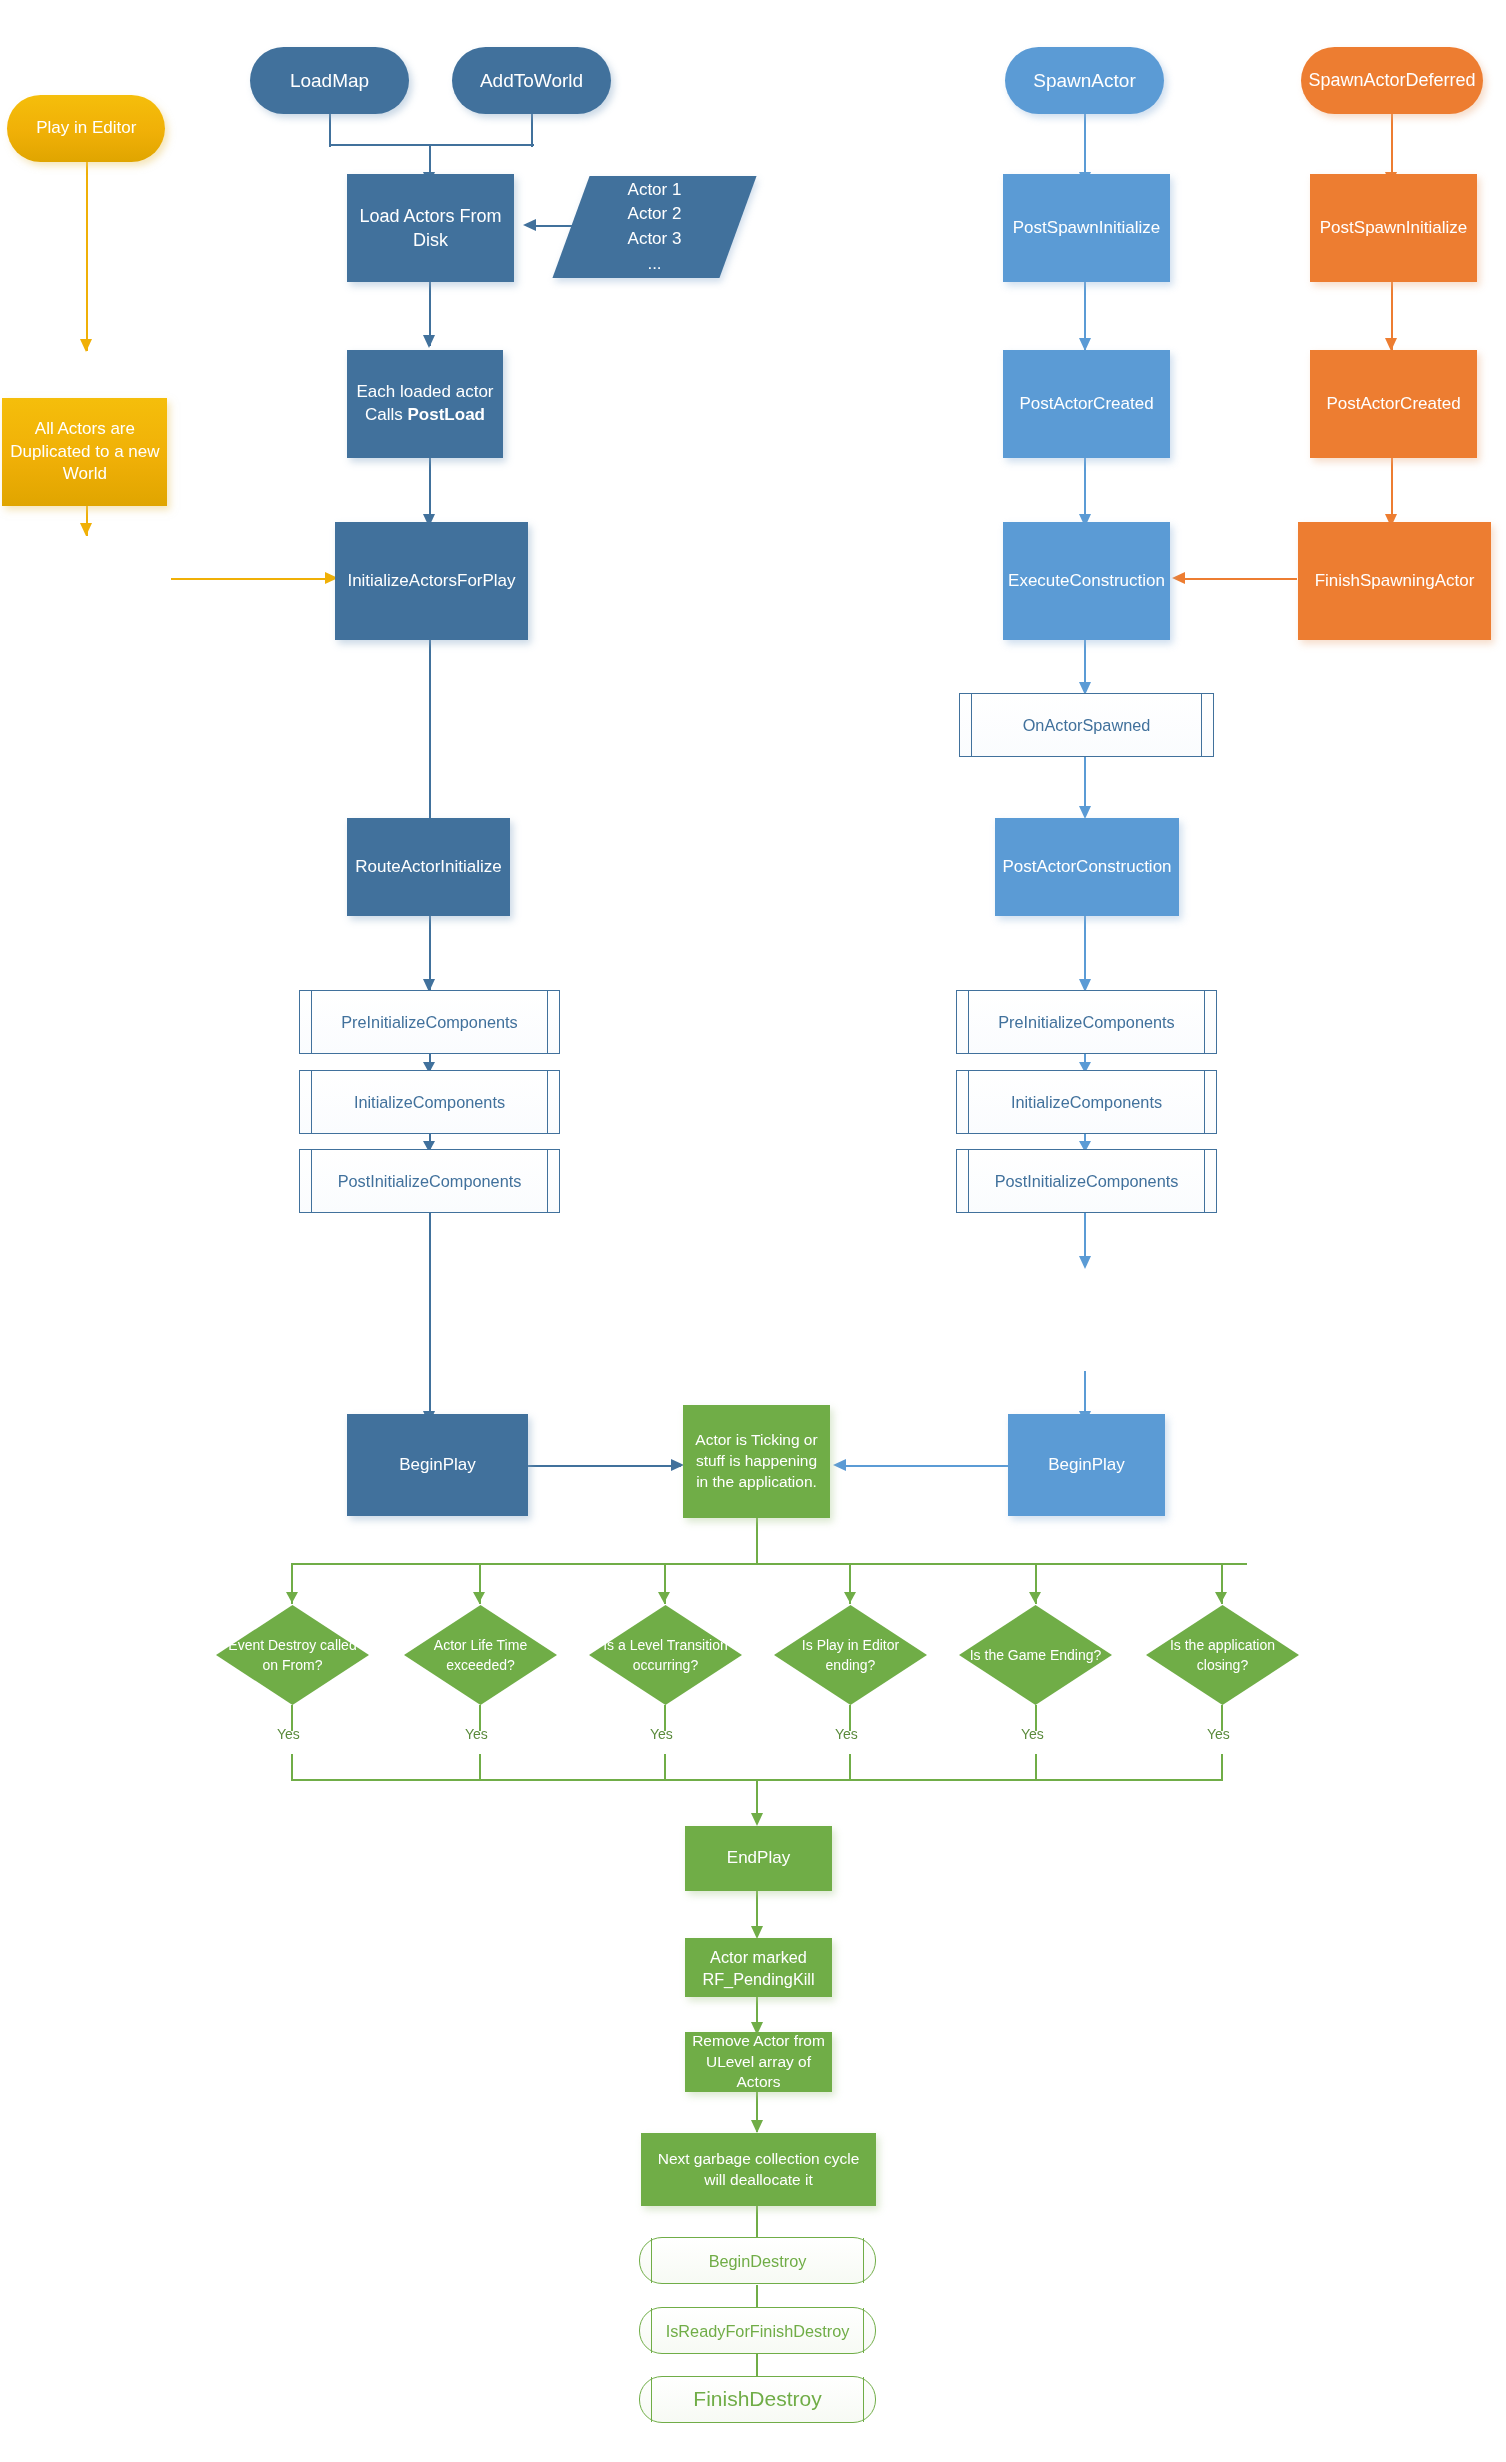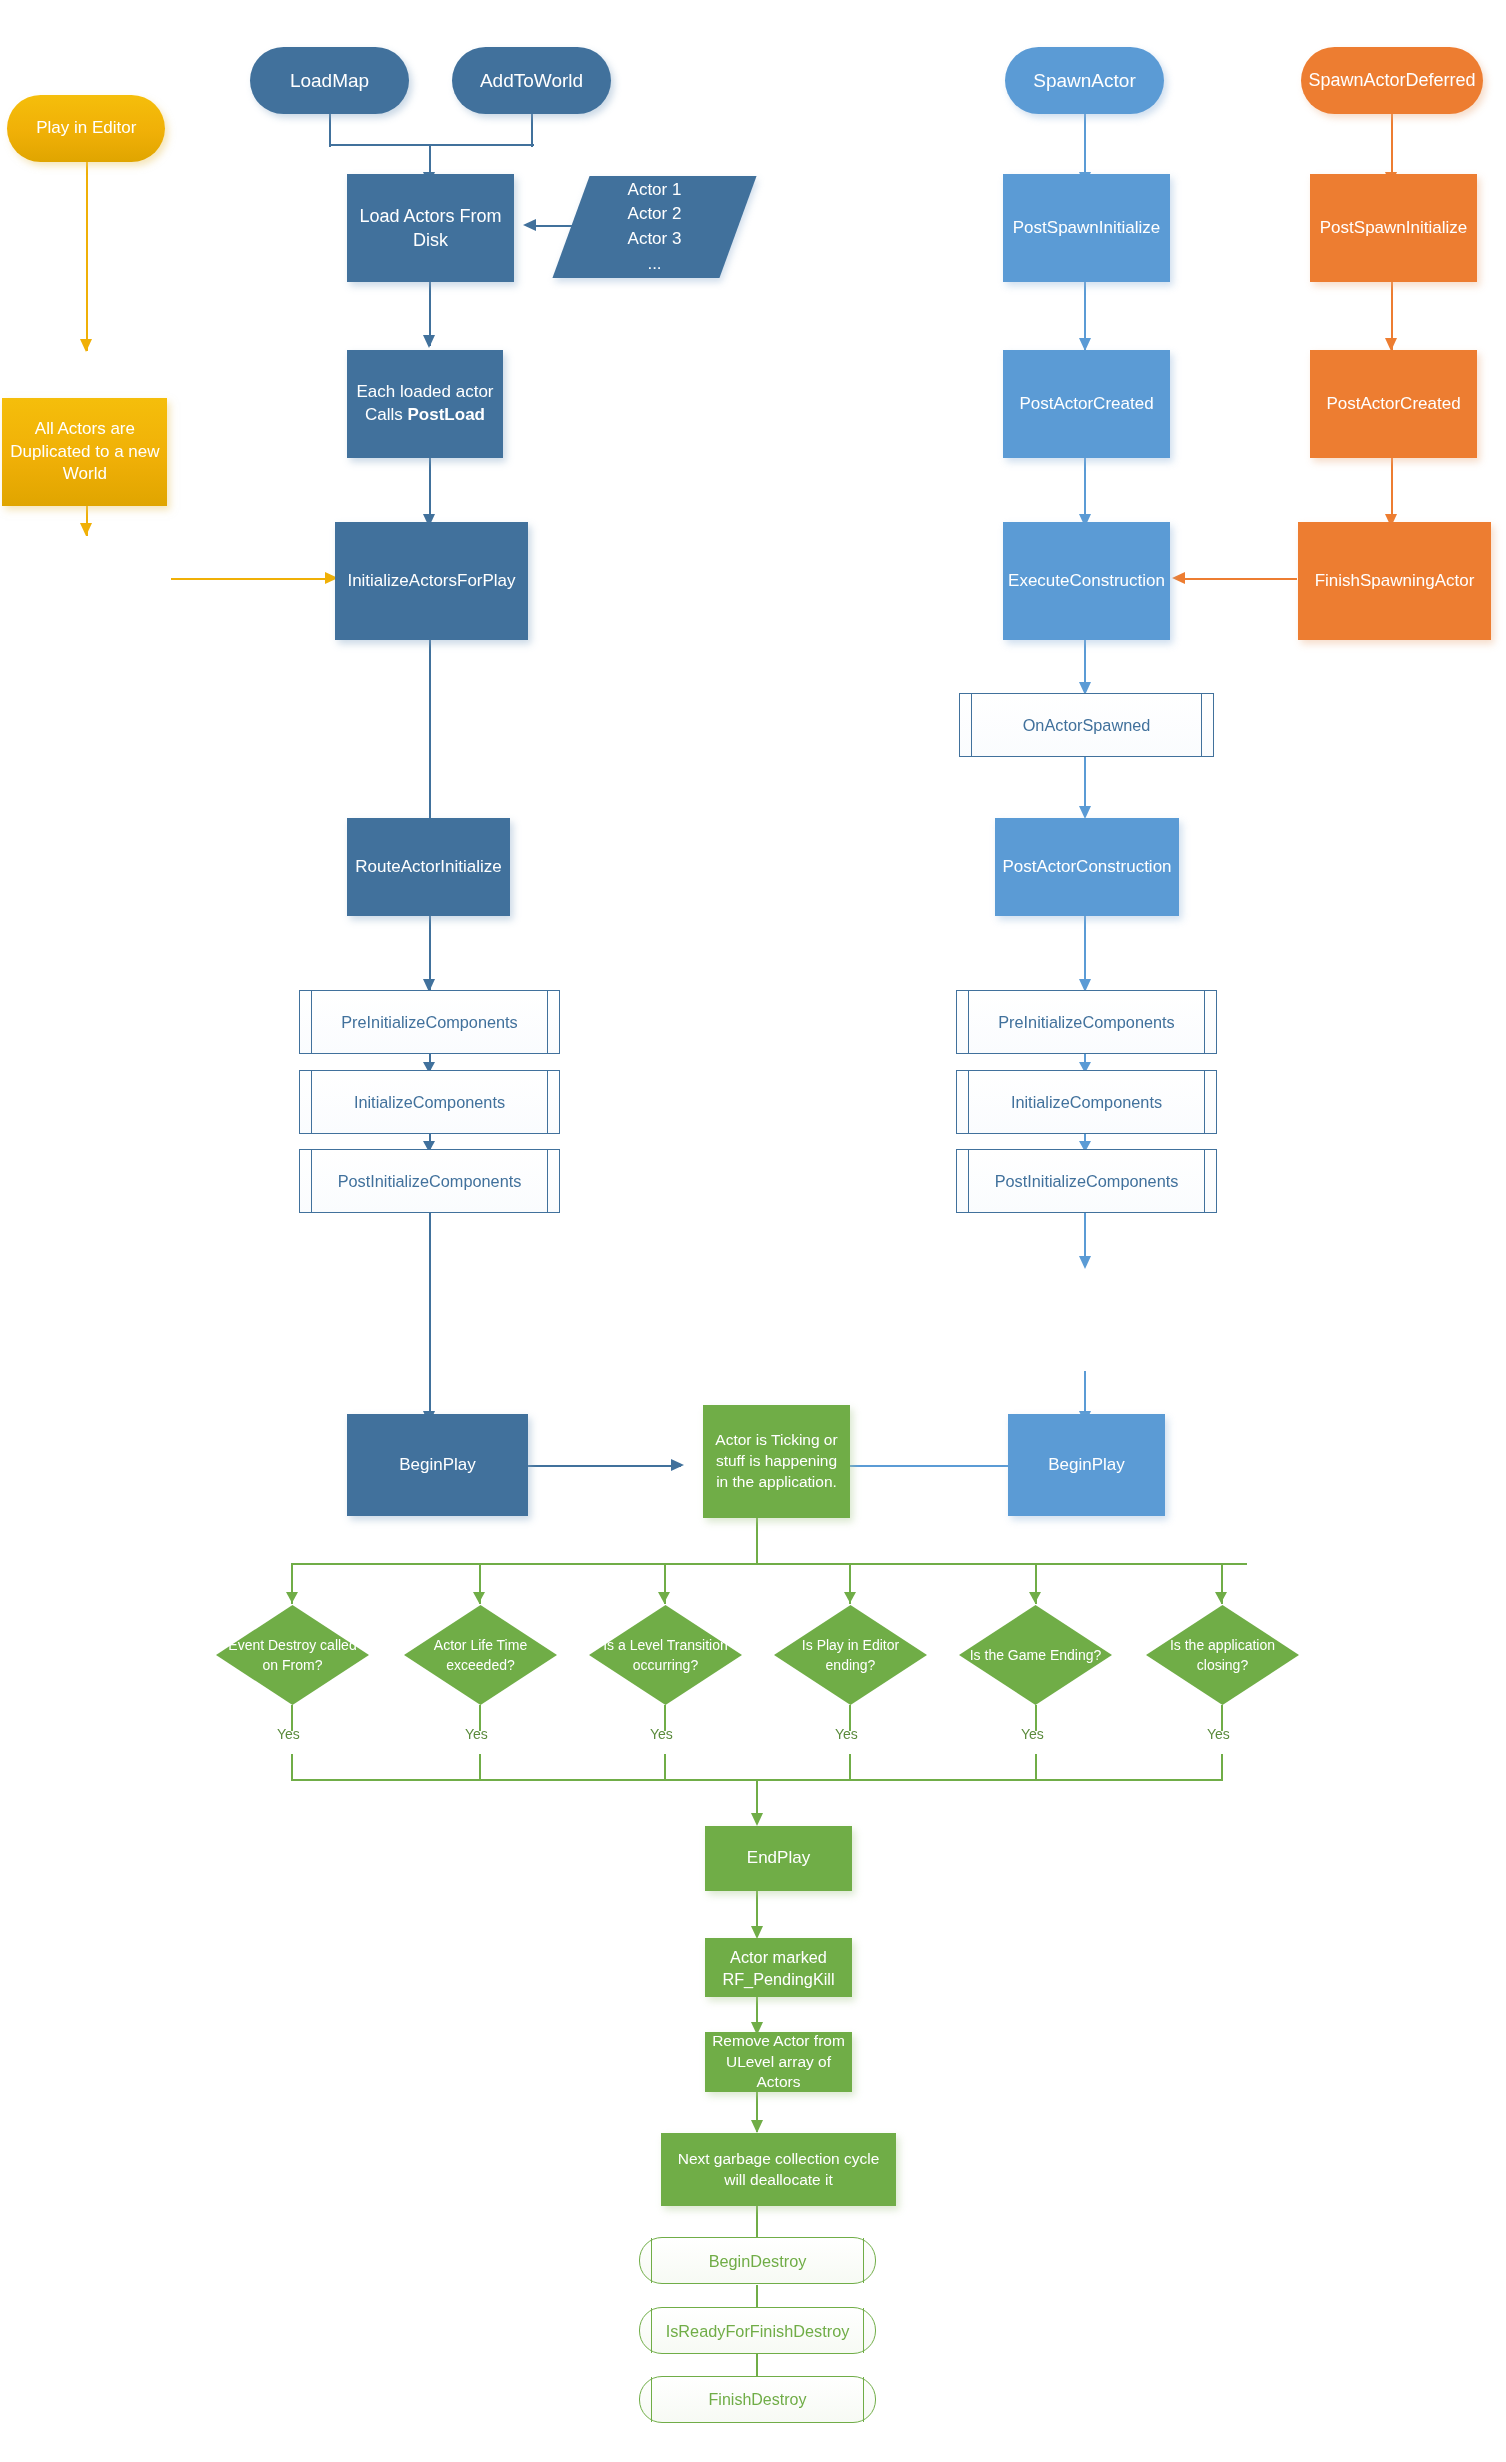--- a/index.html
+++ b/index.html
@@ -37,21 +37,20 @@
     box-shadow:3.3px 4.1px 7.3px rgba(235,180,140,.45);
   }
   .n-gold{
     background:linear-gradient(180deg,#F5BE0B 0%,#F0B007 55%,#E0A500 100%);
     box-shadow:3.3px 4.1px 7.3px rgba(235,205,120,.5);
     margin-top:48px;
   }
   .n-green{
     background:#70AD47;
     box-shadow:3.3px 4.1px 7.3px rgba(175,205,150,.45);
-    margin-left:20px;
   }
   
   .term{border-radius:8158px;}
   
   .subroutine{
     background:linear-gradient(180deg,#ffffff 0%,#fafcfe 100%);
     border:1.2px solid #41719C;
     color:#41719C;
     box-shadow:none;
   }
@@ -374,20 +373,20 @@
     <span class="bar-r"></span>
     <span>BeginDestroy</span>
   </div>
 
   <div class="node subroutine green-sub" style="left:639px;top:2307px;width:237px;height:47px;font-size:16.3px;">
     <span class="bar-l"></span>
     <span class="bar-r"></span>
     <span>IsReadyForFinishDestroy</span>
   </div>
 
-  <div class="node subroutine green-sub" style="left:639px;top:2376px;width:237px;height:47px;font-size:16px;">
+  <div class="node subroutine green-sub" style="left:639px;top:2376px;width:237px;height:47px;font-size:21px;">
     <span class="bar-l"></span>
     <span class="bar-r"></span>
     <span>FinishDestroy</span>
   </div>
 
 </div>
 
 
 </body></html>

